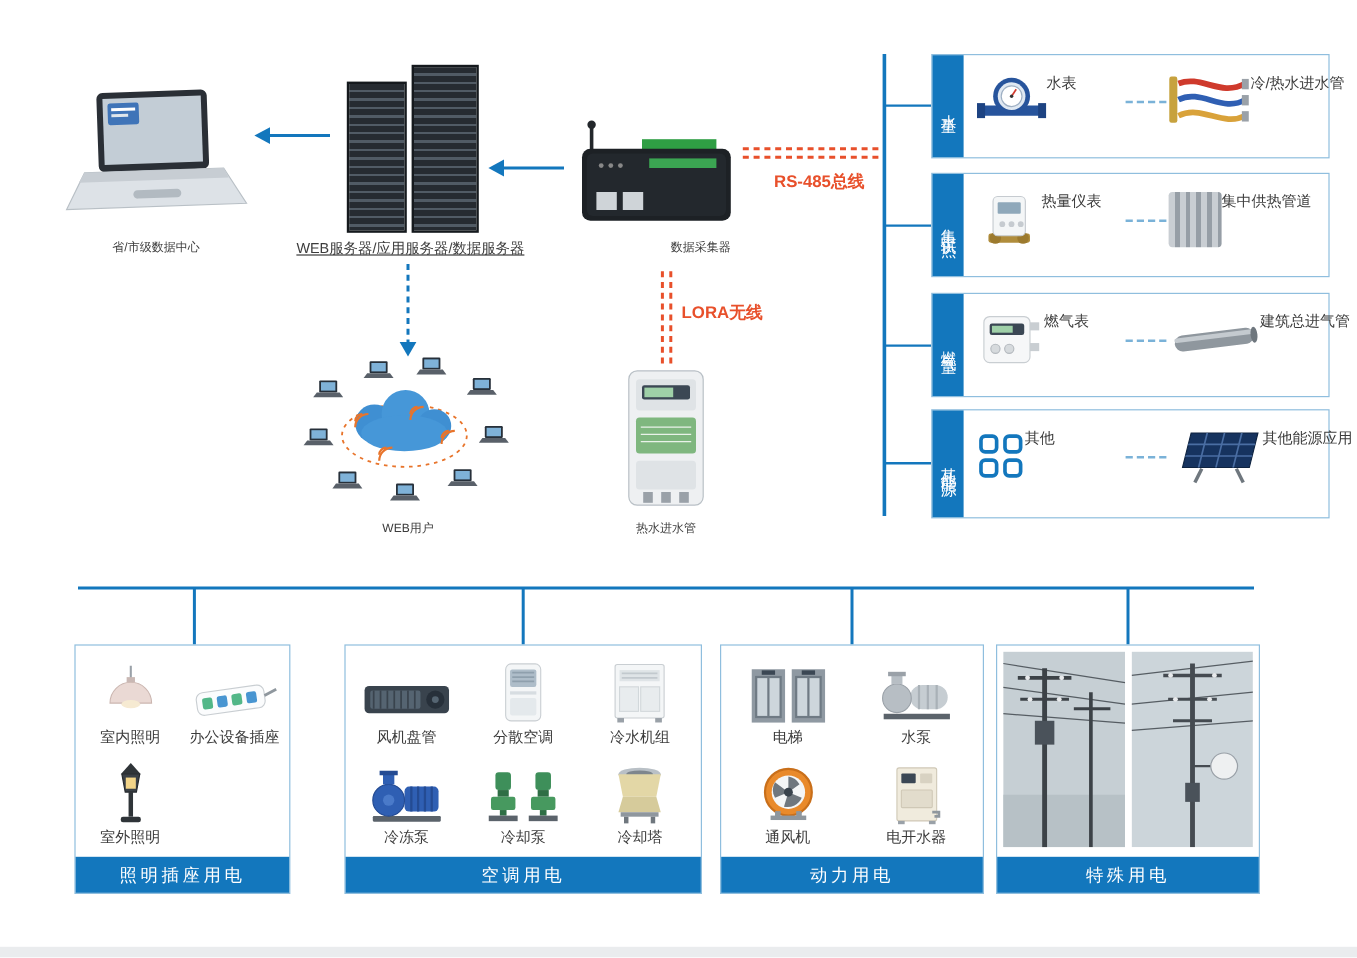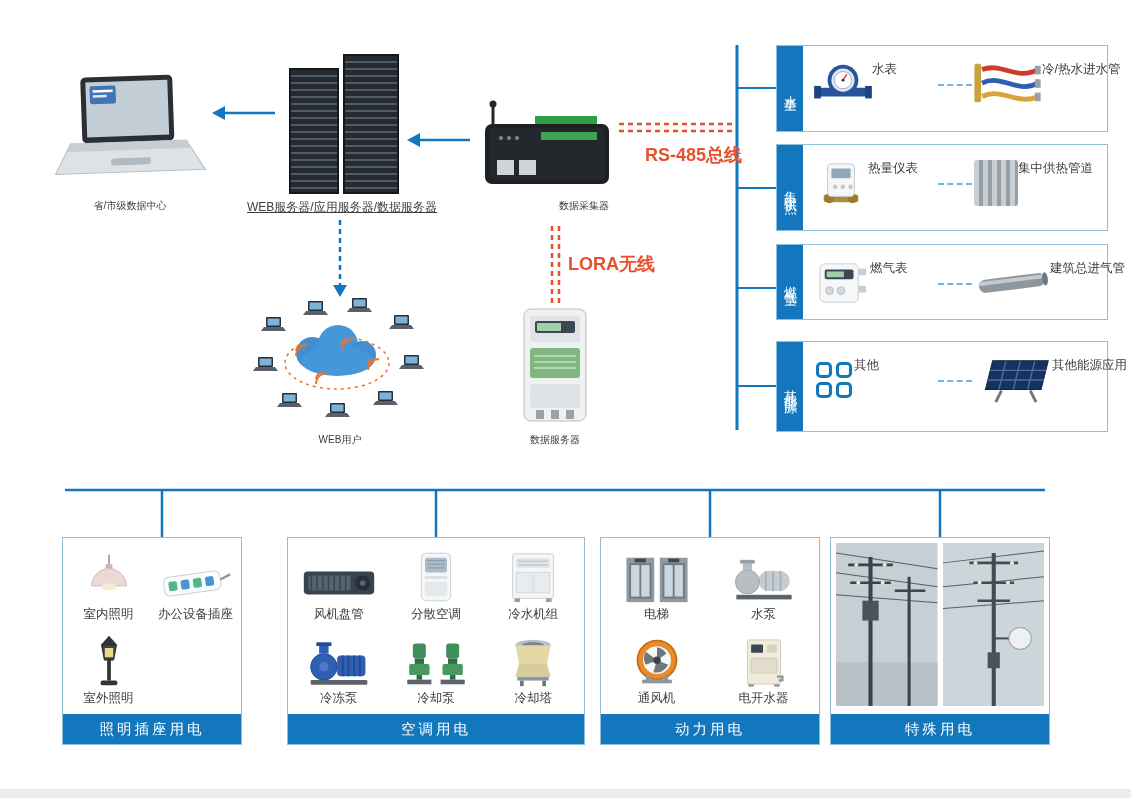--- a/index.html
+++ b/index.html
@@ -1,21 +1,21 @@
 <!DOCTYPE html>
 <html><head>
 <meta charset="utf-8">
 <style>
   * { box-sizing: border-box; }
   body { margin:0; background:#ffffff; font-family:"Liberation Sans","DejaVu Sans",sans-serif; }
   #canvas { position:relative; width:1131px; height:798px; background:#fff; overflow:hidden; }
   .abs { position:absolute; }
   .overlay { position:absolute; left:0; top:0; width:1131px; height:798px; }
   .lbl { position:absolute; text-align:center; font-size:10px; color:#3c3c3c; }
-  .red-lbl { position:absolute; font-size:18px; color:#e8502b; font-weight:bold; }
+  .red-lbl { position:absolute; font-size:14px; color:#e8502b; font-weight:bold; }
 
   
   .panel { position:absolute; left:776px; width:332px; border:1px solid #8fbede; background:#fff; display:flex; }
   .panel-tab { width:26px; background:#1377bd; color:#fff; display:flex; align-items:center; justify-content:center;
                writing-mode:vertical-lr; text-orientation:upright; font-size:13px; letter-spacing:4px; }
   .panel-body { flex:1; display:flex; justify-content:center; align-items:flex-start; padding-top:12px; gap:2px; }
   .p-item { width:122px; display:flex; align-items:flex-start; }
   .p-icon { height:52px; display:flex; align-items:center; justify-content:center; }
   .p-label { margin-top:3px; font-size:12.5px; color:#3c3c3c; white-space:nowrap; }
   .p-dash { width:34px; border-top:2px dashed #7ab2d8; margin-top:26px; }
@@ -167,21 +167,21 @@
           <line x1="18" y1="62" x2="60" y2="62"></line>
       </g>
       <rect x="14" y="78" width="50" height="24" rx="3" fill="#dfe3e6"></rect>
       <g fill="#9aa1a8">
           <rect x="20" y="104" width="8" height="9"></rect>
           <rect x="35" y="104" width="8" height="9"></rect>
           <rect x="50" y="104" width="8" height="9"></rect>
         </g>
     </svg>
   </div>
-  <div class="lbl" style="left:495px;top:433px;width:120px;">数据服务器</div>
+  <div class="lbl" style="left:495px;top:433px;width:120px;">热水进水管</div>
 
   <div class="panel" style="top:45px;height:87px;">
     <div class="panel-tab">水量</div>
     <div class="panel-body">
       <div class="p-item">
         <div class="p-icon">
           <svg viewBox="0 0 60 52" width="58" height="50">
             <rect x="1" y="30" width="58" height="9" rx="2" fill="#27549c"></rect>
             <rect x="0" y="28" width="7" height="13" fill="#1d4382"></rect>
             <rect x="53" y="28" width="7" height="13" fill="#1d4382"></rect>
@@ -233,21 +233,21 @@
       <div class="p-dash"></div>
       <div class="p-item">
         <div class="p-icon">
             <div class="radiator"></div>
           </div>
         <div class="p-label">集中供热管道</div>
       </div>
     </div>
   </div>
 
-  <div class="panel" style="top:244px;height:76px;">
+  <div class="panel" style="top:244px;height:87px;">
     <div class="panel-tab">燃气量</div>
     <div class="panel-body">
       <div class="p-item">
         <div class="p-icon">
           <svg viewBox="0 0 58 50" width="56" height="48">
             <rect x="6" y="5" width="40" height="40" rx="5" fill="#f6f7f8" stroke="#c9ced2"></rect>
             <rect x="11" y="11" width="30" height="10" rx="2" fill="#3b4754"></rect>
             <rect x="13" y="13" width="18" height="6" fill="#9fd0a8"></rect>
             <circle cx="16" cy="33" r="4" fill="#d6dadd" stroke="#b5babf"></circle>
             <circle cx="28" cy="33" r="4" fill="#d6dadd" stroke="#b5babf"></circle>

